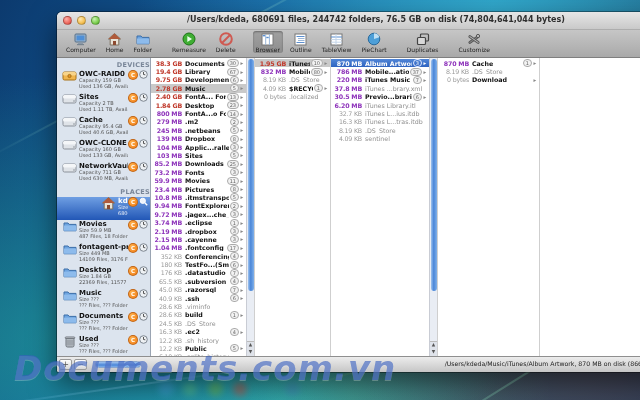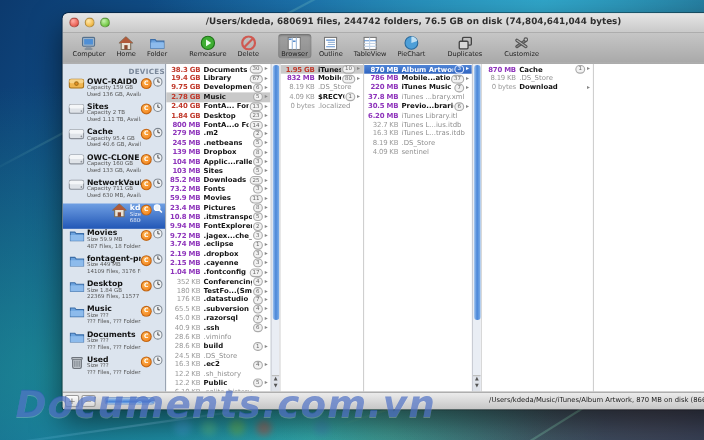--- a/index.html
+++ b/index.html
@@ -366,20 +366,21 @@
             <div class="sbadges">
               <div class="cbadge">C</div>
               <span><svg width="9" height="9">
                   <circle cx="4.5" cy="4.5" r="3.8" fill="#eef1f4" stroke="#7d8690"></circle>
                   <line x1="4.5" y1="4.5" x2="4.5" y2="2" stroke="#555"></line>
                   <line x1="4.5" y1="4.5" x2="6.3" y2="4.8" stroke="#555"></line>
                 </svg></span>
             </div>
           </div>
         </div>
+      <div class="shead">PLACES</div>
       <div id="places-list">
           <div class="srow sel">
             <div class="sicon">
               <svg width="13" height="13">
                 <polygon points="6.5,0.5 12.5,6 10.8,6 10.8,12 2.2,12 2.2,6 0.5,6" fill="#e8e2d6" stroke="#7c6f5c"></polygon>
                 <rect x="5" y="8" width="3" height="4" fill="#8c4a2f"></rect>
                 <polygon points="6.5,0.5 12.5,6 0.5,6" fill="#b05a3a"></polygon>
               </svg>
             </div>
             <div class="stext">

